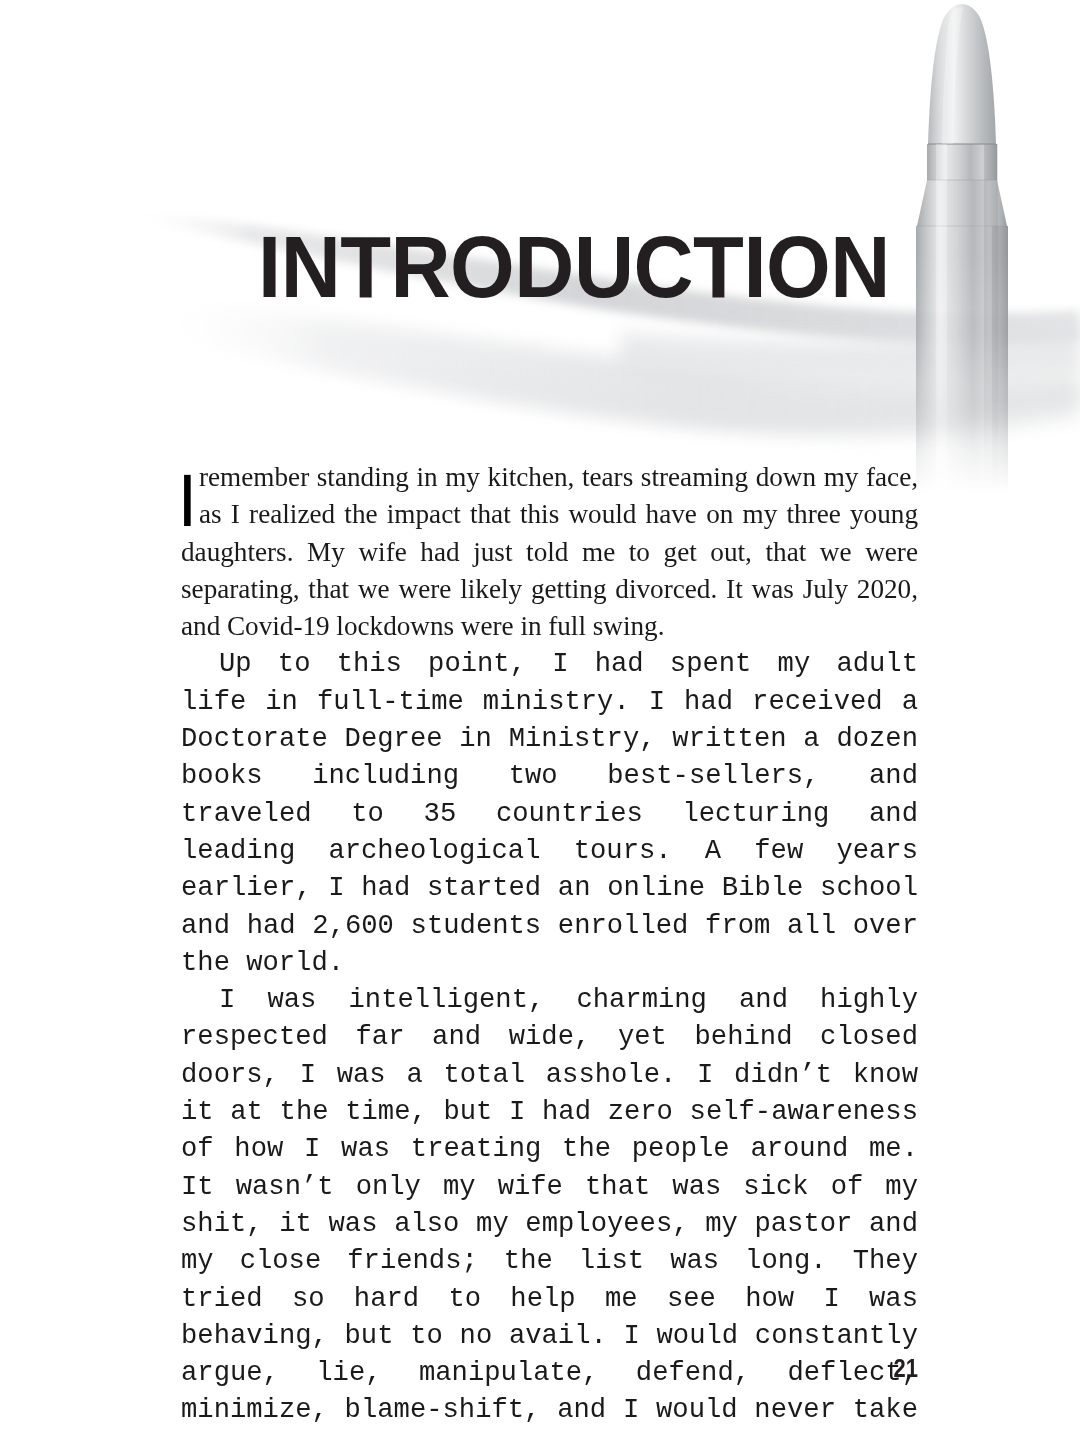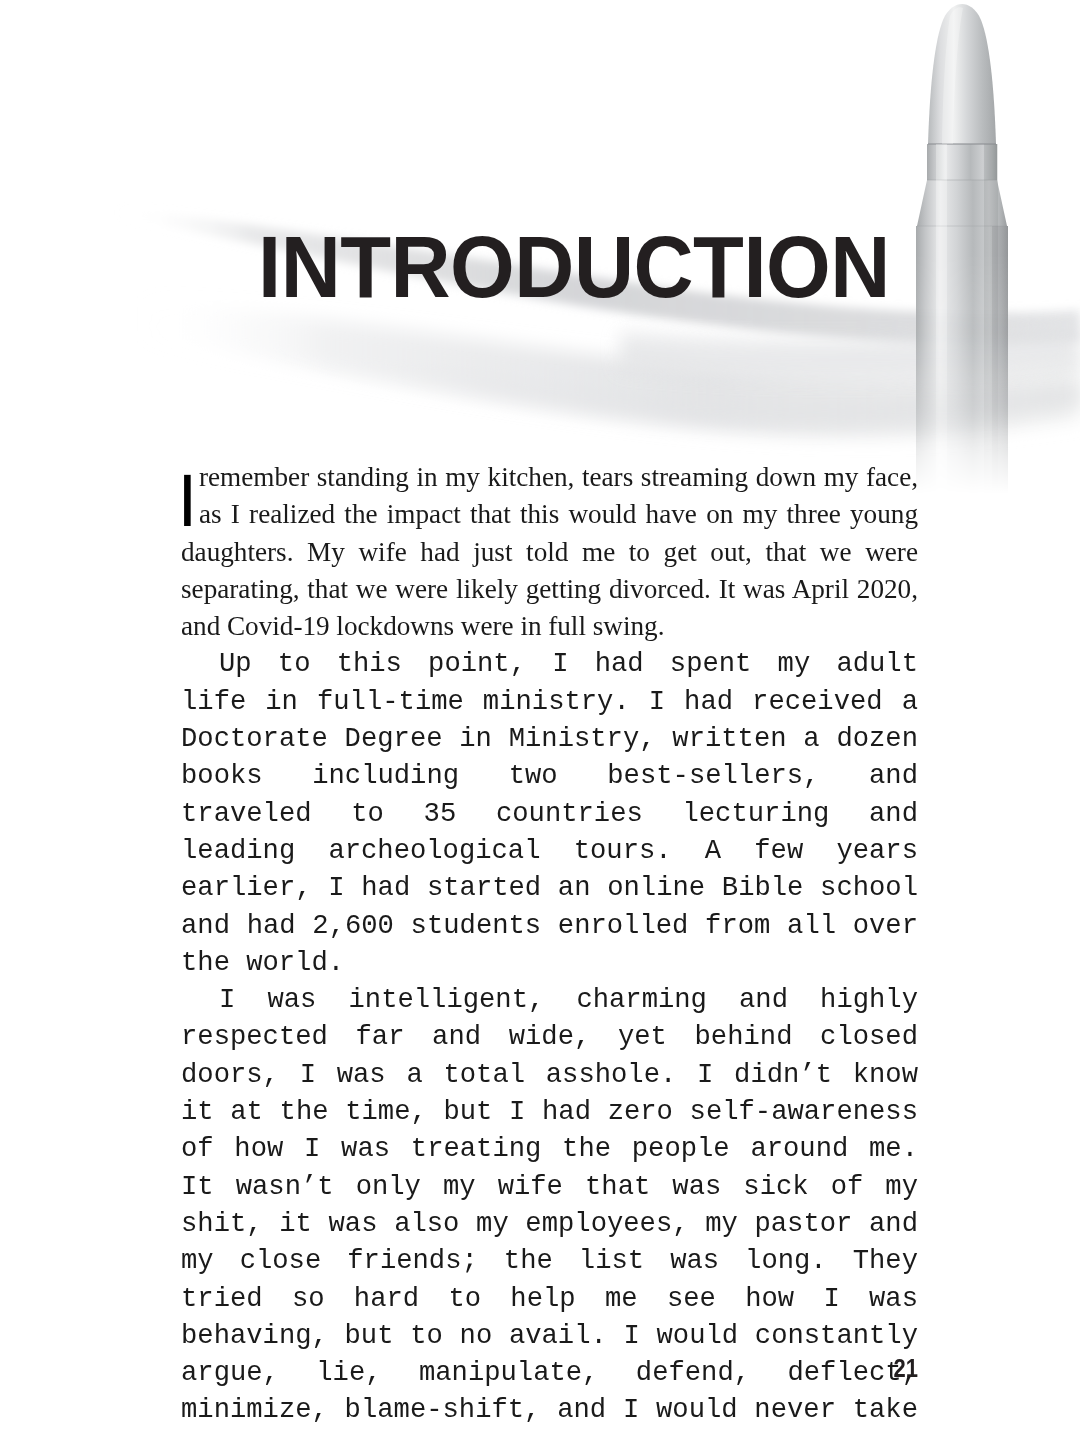--- a/index.html
+++ b/index.html
@@ -218,21 +218,21 @@
 
       <rect x="104" y="150" width="14" height="350" fill="#7f8285" opacity="0.22"></rect>
       <rect x="112" y="232" width="16" height="268" fill="#76797c" opacity="0.20"></rect>
     </g>
   </svg>
 
   <h1 class="chapter-title">INTRODUCTION</h1>
 
   <div class="body-column">
 
-    <p><span class="dropcap">I</span><span>remember standing in my kitchen, tears streaming down my face, as I realized the impact that this would have on my three young daughters. My wife had just told me to get out, that we were separating, that we were likely getting divorced. It was April 2020, and Covid-19 lockdowns were in full swing.</span></p>
+    <p><span class="dropcap">I</span><span>remember standing in my kitchen, tears streaming down my face, as I realized the impact that this would have on my three young daughters. My wife had just told me to get out, that we were separating, that we were likely getting divorced. It was July 2020, and Covid-19 lockdowns were in full swing.</span></p>
 
     <p>Up to this point, I had spent my adult life in full-time ministry. I had received a Doctorate Degree in Ministry, written a dozen books including two best-sellers, and traveled to 35 countries lecturing and leading archeological tours. A few years earlier, I had started an online Bible school and had 2,600 students enrolled from all over the world.</p>
 
     <p>I was intelligent, charming and highly respected far and wide, yet behind closed doors, I was a total asshole. I didn’t know it at the time, but I had zero self-awareness of how I was treating the people around me. It wasn’t only my wife that was sick of my shit, it was also my employees, my pastor and my close friends; the list was long. They tried so hard to help me see how I was behaving, but to no avail. I would constantly argue, lie, manipulate, defend, deflect, minimize, blame-shift, and I would never take any responsibility for my actions. I took advantage of the trust and respect that people had for me to self-medicate my emotional wounds. This included having emotional affairs as well as loads of inappropriate communication and behavior with staff members.</p>
 
   </div>
 
   <div class="folio">21</div>
 
 </div>

